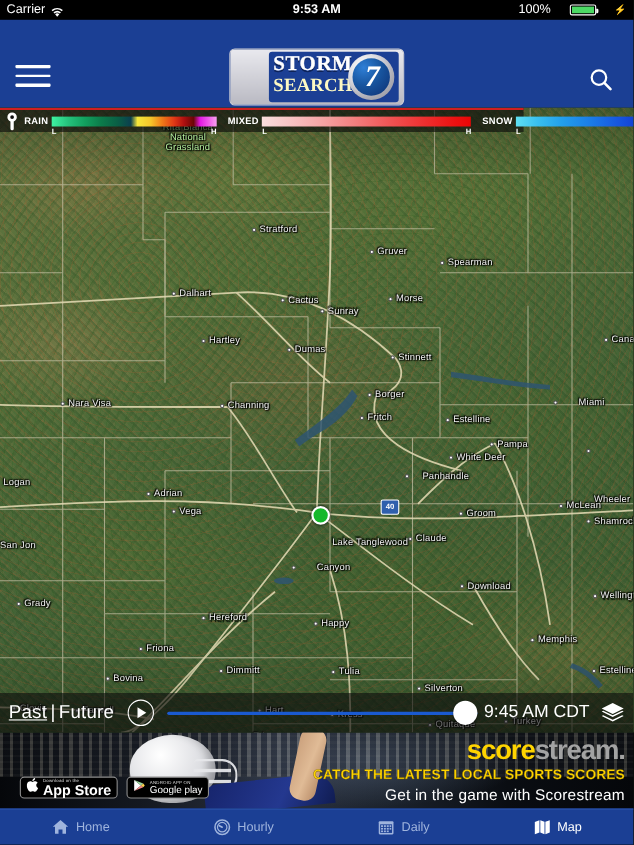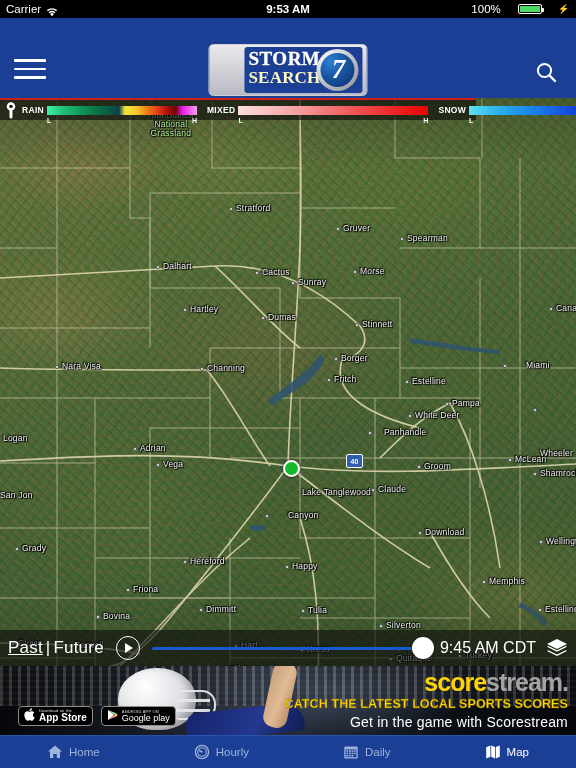--- a/index.html
+++ b/index.html
@@ -204,21 +204,21 @@
     color:#ffd400; font-size:12.5px; font-weight:bold; letter-spacing:.1px; margin-top:2px;
     -webkit-text-stroke:.3px #6b5a00;
   }
   .ad-sub2{ color:#fff; font-size:14px; margin-top:3px; letter-spacing:.2px;}
   .badges{ position:absolute; left:18px; bottom:9px; display:flex; gap:8px; }
   .badge{
     background:#000; border:1px solid #8d8d8d; border-radius:4px; height:20px;
     display:flex; align-items:center; padding:0 5px; gap:4px; color:#fff;
   }
   .badge .t1{ font-size:4px; letter-spacing:.2px; line-height:1; opacity:.85;}
-  .badge .t2{ font-size:10px; font-weight:bold; line-height:1;}
+  .badge .t2{ font-size:13px; font-weight:bold; line-height:1;}
   .badge .gp{ font-size:9px; line-height:1;}
   .badge-col{ display:flex; flex-direction:column; justify-content:center; text-align:left;}
 
   
   .tabbar{
     position:absolute; left:0; bottom:0; width:576px; height:33px;
     background:#1b3f94; display:flex; align-items:center; justify-content:space-around;
     border-top:1px solid #2b53ad;
   }
   .tab{ display:flex; align-items:center; gap:6px; color:#9fb4dd; font-size:11.5px; cursor:pointer; padding:0 6px;}

